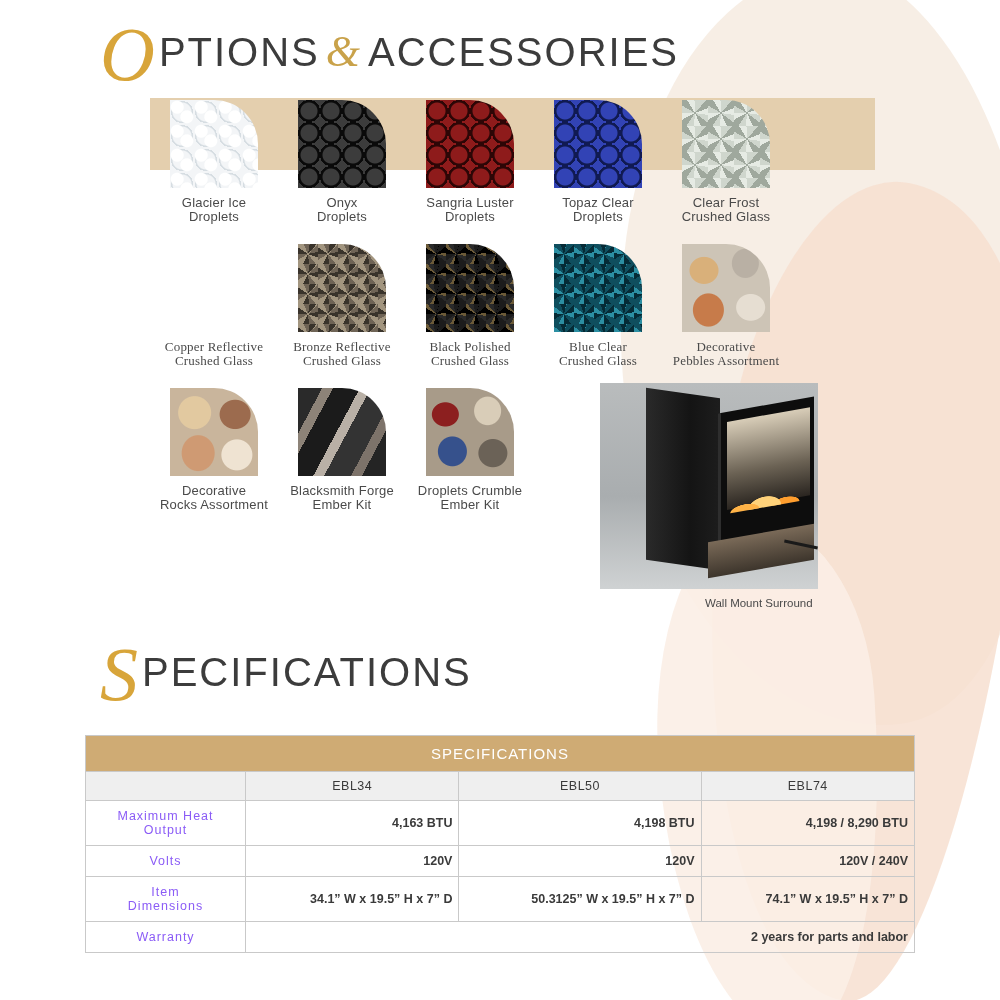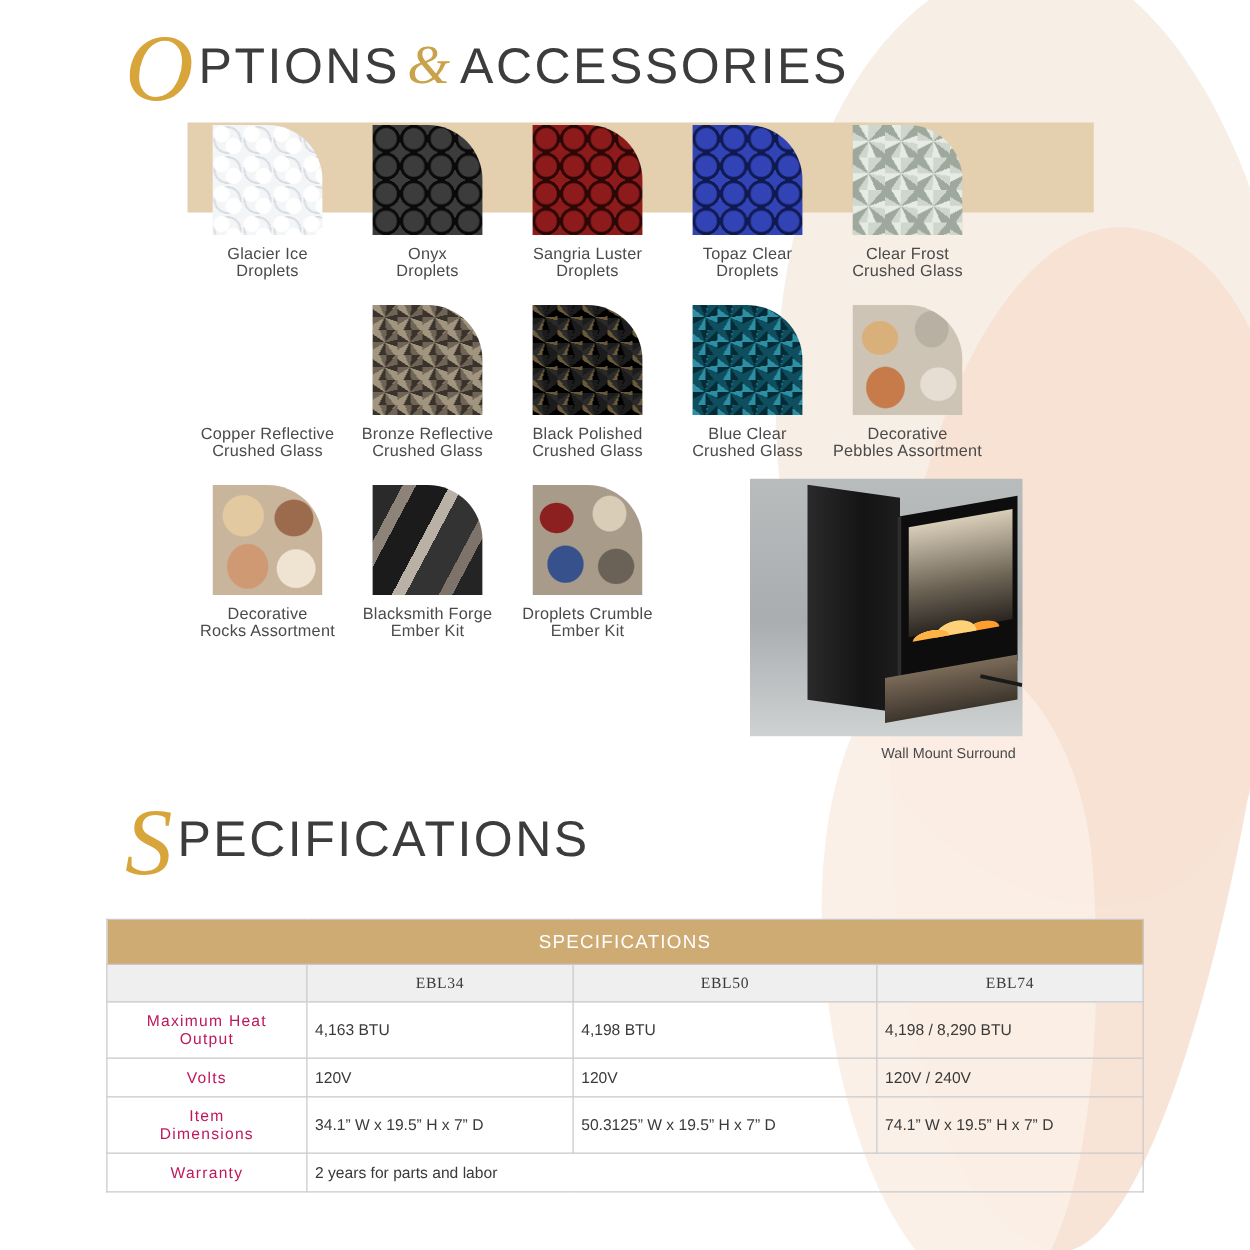--- a/index.html
+++ b/index.html
@@ -69,21 +69,21 @@
   
   .tan-band {
     position:absolute; left:150px; top:98px; width:725px; height:72px;
     background:#e4cfae; z-index:1;
   }
 
   
   .swatch-grid { position:absolute; left:150px; top:100px; width:760px; z-index:3;}
   .srow { display:flex; }
   .srow.r1 { margin-bottom:20px; }
-  .srow.r2 { margin-bottom:20px; }
+  .srow.r2 { margin-bottom:20px;font-family:Liberation Serif, serif; }
   .scell { width:128px; margin-right:0; text-align:center; }
   .swatch {
     width:88px; height:88px; margin:0 auto;
     border-top-left-radius:0;
     border-top-right-radius:44px;
     border-bottom-right-radius:0;
     border-bottom-left-radius:0;
     position:relative; overflow:hidden;
   }
   .scap {
@@ -201,29 +201,29 @@
     font-size:12.5px;
   }
   .spec-table td, .spec-table th { border:1px solid #c9c9c9; }
   .spec-title {
     background:#cfab74; color:#ffffff; font-weight:400;
     text-align:center; font-size:15px; letter-spacing:1px;
     padding:9px 0; border:1px solid #cfab74;
   }
   .spec-head td {
     background:#efefef; text-align:center; padding:7px 0;
-    font-size:12.5px; color:#3a3a3a; letter-spacing:.5px;font-family:Liberation Serif, serif;
+    font-size:12.5px; color:#3a3a3a; letter-spacing:.5px;
   }
   .spec-head td.blank { background:#efefef; }
   .spec-table td.rowlabel {
     text-align:center; padding:8px 6px; width:160px;
-    letter-spacing:1px; color:#be185d;
+    letter-spacing:1px; color:#8b5cf6;
   }
   .spec-table td.val {
-    text-align:left; padding:8px 6px; color:#3a3a3a;
+    text-align:right; padding:8px 6px; color:#3a3a3a;font-weight:bold;
   }
 </style>
 </head>
 <body>
 
 <div class="bg-swoosh-a"></div>
 <div class="bg-swoosh-b"></div>
 <div class="bg-swoosh-c"></div>
 
 <div class="page">

